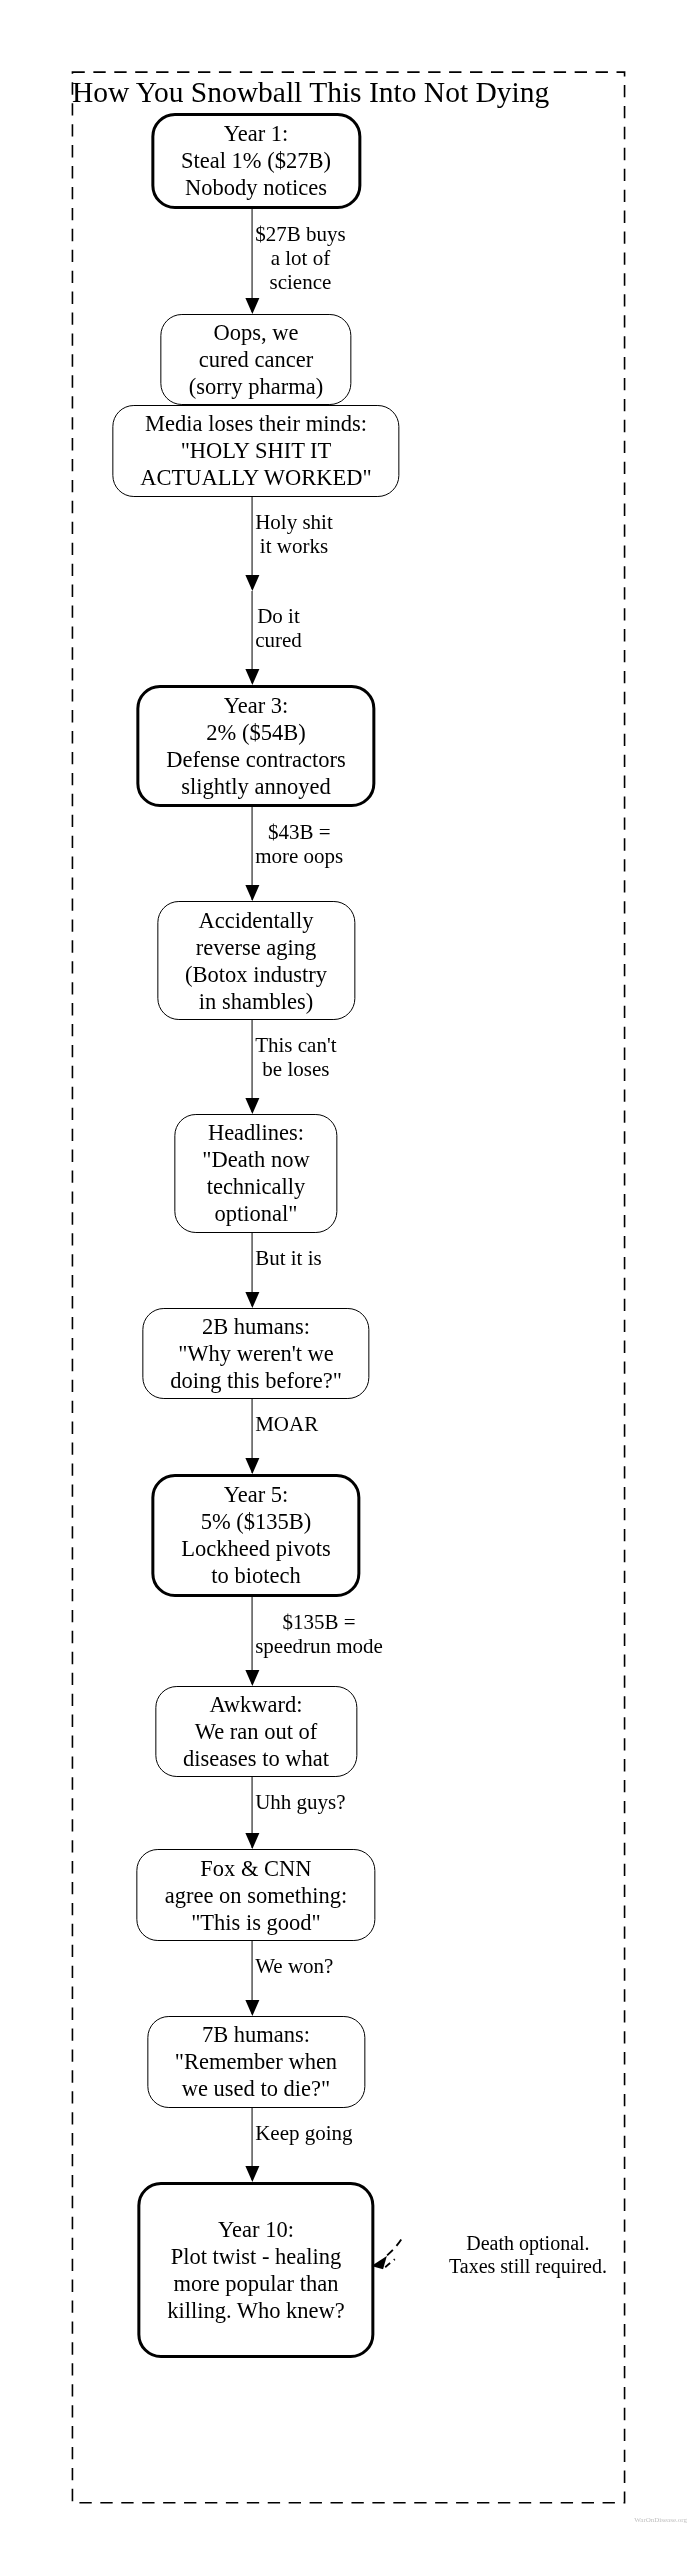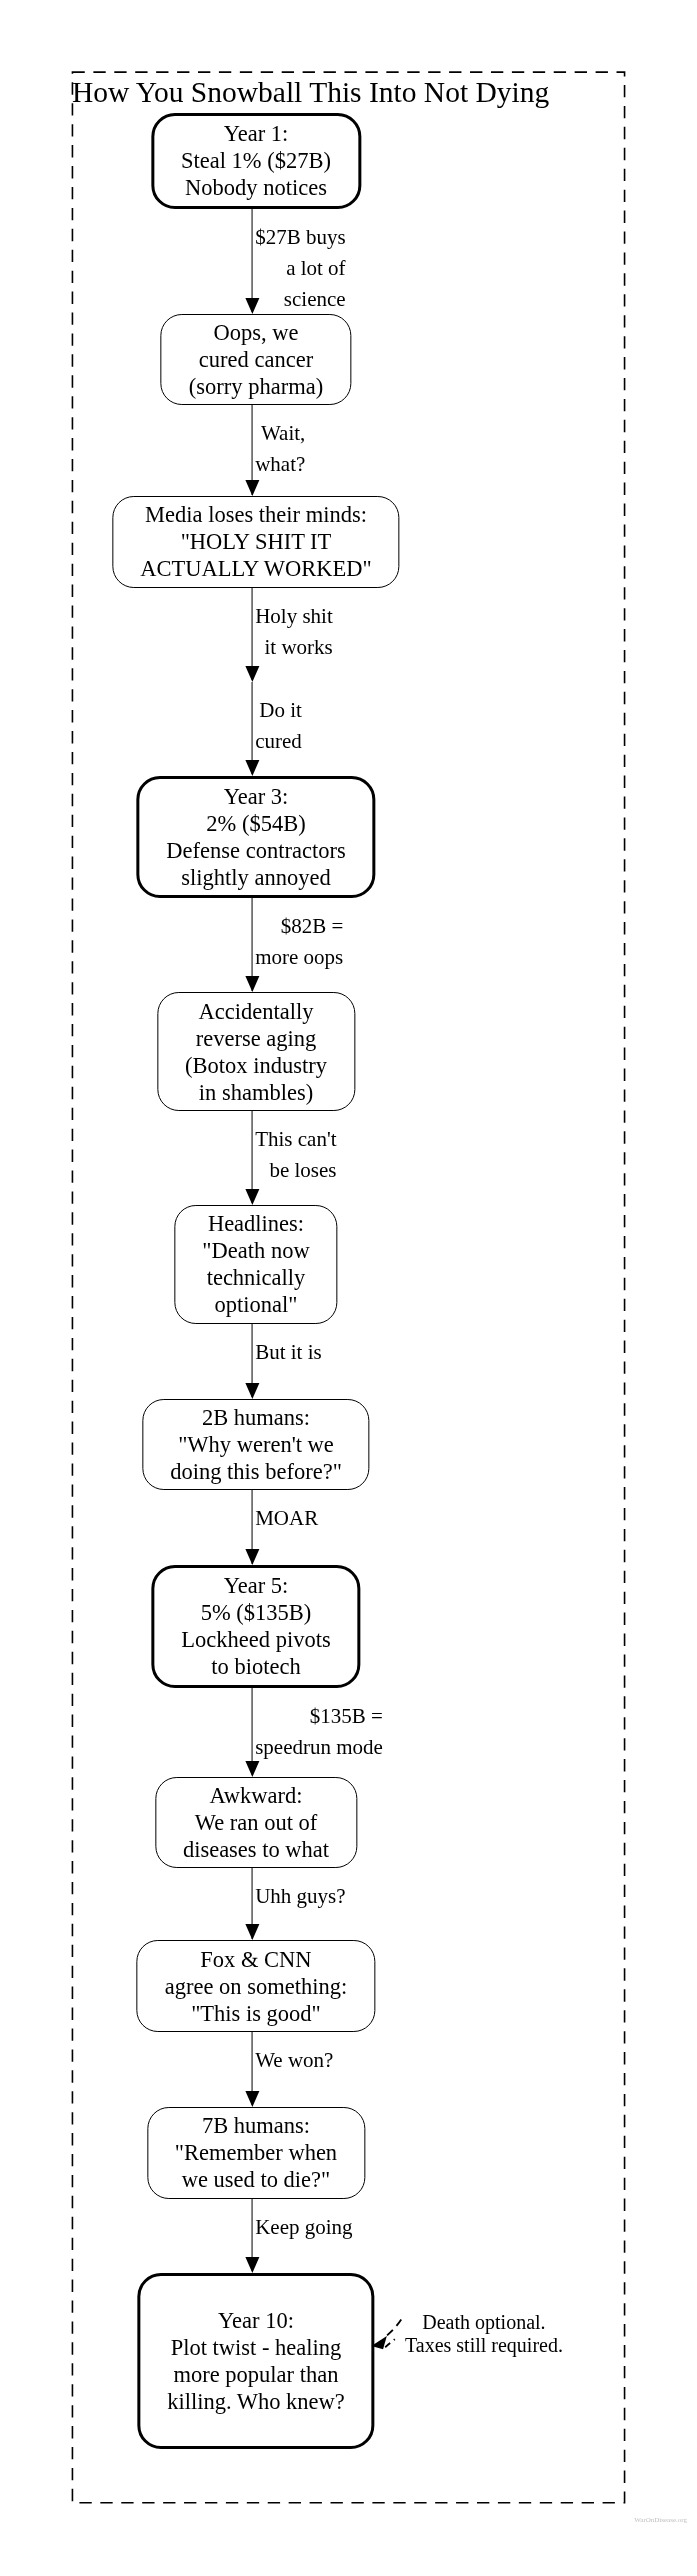--- a/index.html
+++ b/index.html
@@ -28,25 +28,25 @@
     position:absolute;left:50%;top:0;bottom:1.6px;width:1.6px;
     transform:translateX(-50%);background:#000;
   }
   .edge-arrow{
     position:absolute;left:50%;bottom:0;transform:translateX(-50%);
     width:0;height:0;border-left:7.5px solid transparent;
     border-right:7.5px solid transparent;border-top:16px solid #000;
   }
   .edge-label{
     position:absolute;left:50%;top:13px;padding-left:3.2px;
-    text-align:right;font-size:21px;line-height:31px;
+    text-align:center;font-size:21px;line-height:24px;
     white-space:pre-line;width:max-content;
   }
   .annotation{
-    position:absolute;left:100%;top:35px;display:flex;align-items:flex-end;
+    position:absolute;left:100%;top:47px;display:flex;align-items:flex-start;gap:44px;
   }
   .ann-arrow{flex:0 0 auto;margin-top:3.2px;}
   .ann-text{
     margin-left:1.1px;text-align:center;font-size:20px;line-height:23.6px;
     white-space:pre-line;width:max-content;font-weight:normal;
   }
   .watermark{
     position:absolute;right:10px;top:2516px;font-size:7px;color:#bfbfbf;
     white-space:nowrap;
   }
@@ -71,26 +71,20 @@
     <div class="edge-label">$27B buys
 a lot of
 science</div>
     <div class="edge-arrow"></div>
   </div>
 
   <div class="node">Oops, we
 cured cancer
 (sorry pharma)</div>
 
-  <div class="edge" style="height:91px">
-    <div class="edge-line"></div>
-    <div class="edge-label">Wait,
-what?</div>
-    <div class="edge-arrow"></div>
-  </div>
 
   <div class="node">Media loses their minds:
 "HOLY SHIT IT
 ACTUALLY WORKED"</div>
 
   <div class="edge" style="height:94px">
     <div class="edge-line"></div>
     <div class="edge-label">Holy shit
 it works</div>
     <div class="edge-arrow"></div>
@@ -104,21 +98,21 @@
     <div class="edge-arrow"></div>
   </div>
 
   <div class="node bold">Year 3:
 2% ($54B)
 Defense contractors
 slightly annoyed</div>
 
   <div class="edge" style="height:94px">
     <div class="edge-line"></div>
-    <div class="edge-label">$82B =
+    <div class="edge-label">$43B =
 more oops</div>
     <div class="edge-arrow"></div>
   </div>
 
   <div class="node">Accidentally
 reverse aging
 (Botox industry
 in shambles)</div>
 
   <div class="edge" style="height:94px">

